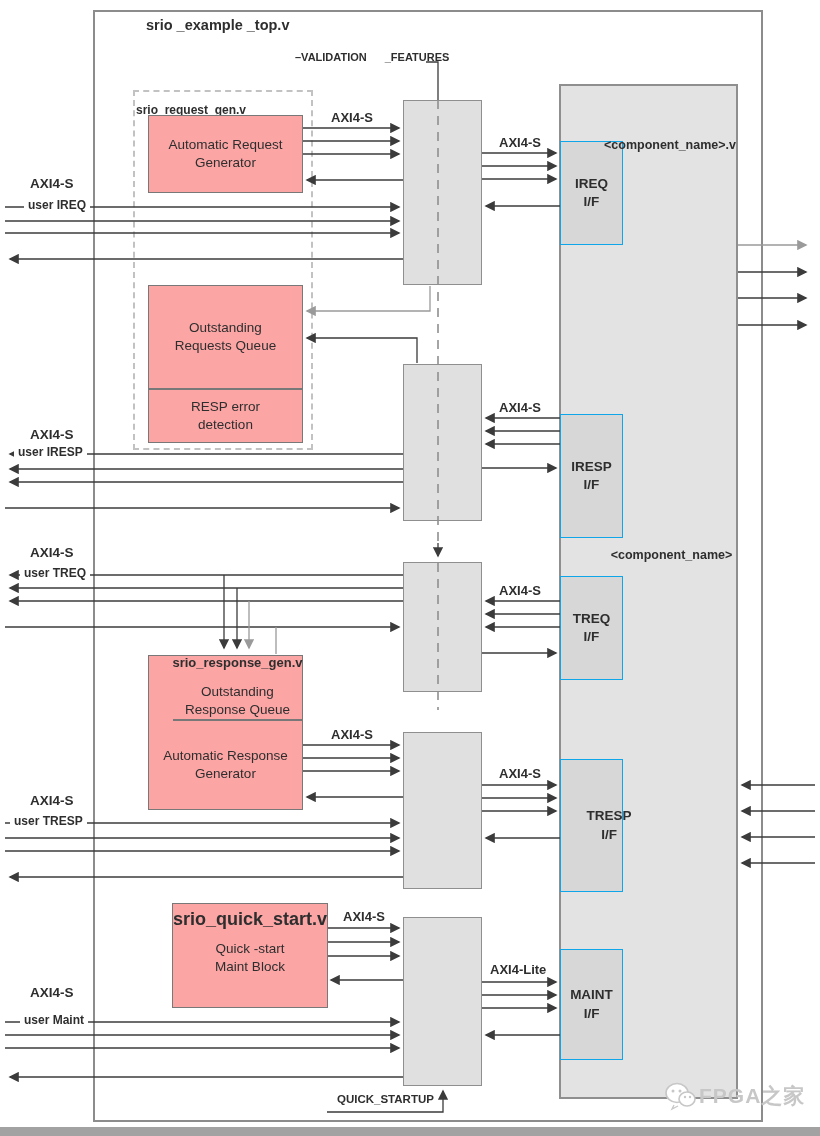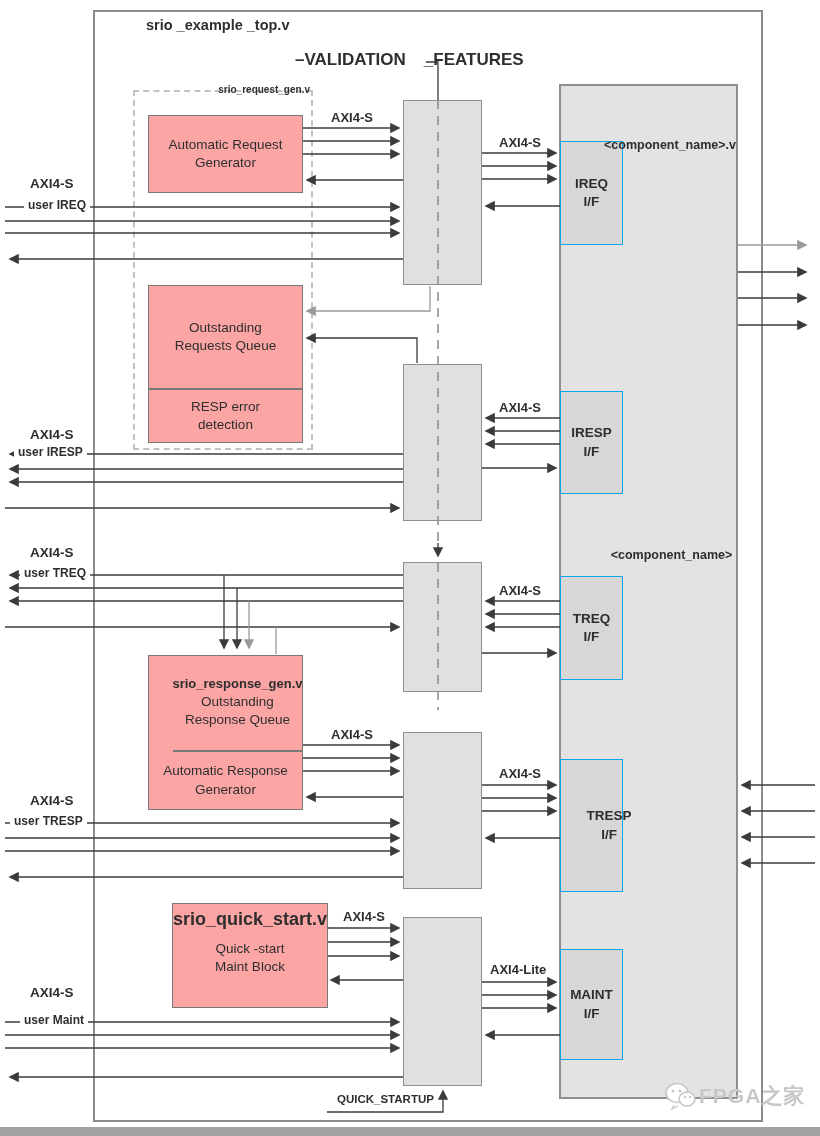--- a/index.html
+++ b/index.html
@@ -29,33 +29,33 @@
   .bottom-bar{position:absolute;background:#a2a2a2;z-index:7;}
 </style>
 </head>
 <body>
 
 <div id="stage">
 
   <div class="box outer" style="left:93px;top:10px;width:670px;height:1112px;"></div>
   <div class="lbl" style="left:146px;top:18px;font-size:14.5px;">srio _example _top.v</div>
 
-  <div class="lbl" style="left:295px;top:51px;font-size:17px;">
+  <div class="lbl" style="left:295px;top:51px;font-size:11px;">
     <span>–VALIDATION</span><span style="display:inline-block;width:18px;"></span><span>_FEATURES</span>
   </div>
 
   <div class="box comp" style="left:559px;top:84px;width:179px;height:1015px;"></div>
   <div class="lbl" style="left:598px;top:139px;width:138px;text-align:right;font-size:12.5px;z-index:3;">&lt;component_name&gt;.v</div>
   <div class="lbl" style="left:605px;top:549px;width:133px;text-align:center;font-size:12.5px;z-index:3;">&lt;component_name&gt;</div>
 
   <div class="box if" style="top:141px;height:104px;">
       <span class="ml">IREQ
 I/F</span>
     </div>
-  <div class="box if" style="top:391px;height:103px;">
+  <div class="box if" style="top:414px;height:124px;">
       <span class="ml">IRESP
 I/F</span>
     </div>
   <div class="box if" style="top:576px;height:104px;">
       <span class="ml">TREQ
 I/F</span>
     </div>
   <div class="box if" style="top:759px;height:133px;padding-left:35px;">
       <span class="ml">TRESP
 I/F</span>
@@ -65,38 +65,38 @@
 I/F</span>
     </div>
 
   <div class="box mux" style="top:100px;height:185px;"></div>
   <div class="box mux" style="top:364px;height:157px;"></div>
   <div class="box mux" style="top:562px;height:130px;"></div>
   <div class="box mux" style="top:732px;height:157px;"></div>
   <div class="box mux" style="top:917px;height:169px;"></div>
 
   <div class="box dashedgrp" style="left:133px;top:90px;width:180px;height:360px;"></div>
-  <div class="lbl" style="left:136px;top:84px;width:174px;text-align:right;font-size:10px;z-index:3;">srio_request_gen.v</div>
+  <div class="lbl" style="left:136px;top:104px;width:174px;text-align:left;font-size:12px;z-index:3;">srio_request_gen.v</div>
   <div class="box inner" style="left:148px;top:115px;width:155px;height:78px;">
       <span class="ml">Automatic Request
 Generator</span>
     </div>
   <div class="box inner" style="left:148px;top:285px;width:155px;height:158px;flex-direction:column;align-items:stretch;padding:0;">
     <div class="split-top" style="height:104px;">
         <span class="ml">Outstanding
 Requests Queue</span>
       </div>
     <div class="split-bot" style="flex:1;">
         <span class="ml">RESP error
 detection</span>
       </div>
   </div>
 
   <div class="box inner" style="left:148px;top:655px;width:155px;height:155px;flex-direction:column;align-items:stretch;padding:0;">
-    <div class="split-top" style="height:96px;justify-content:center;margin-left:24px;">
+    <div class="split-top" style="height:65px;justify-content:space-between;margin-left:24px;">
       <span class="lbl" style="position:static;font-size:13px;">srio_response_gen.v</span>
       <span class="ml" style="margin-top:2px;">Outstanding
 Response Queue</span>
     </div>
     <div class="split-bot" style="flex:1;">
         <span class="ml">Automatic Response
 Generator</span>
       </div>
   </div>
 

